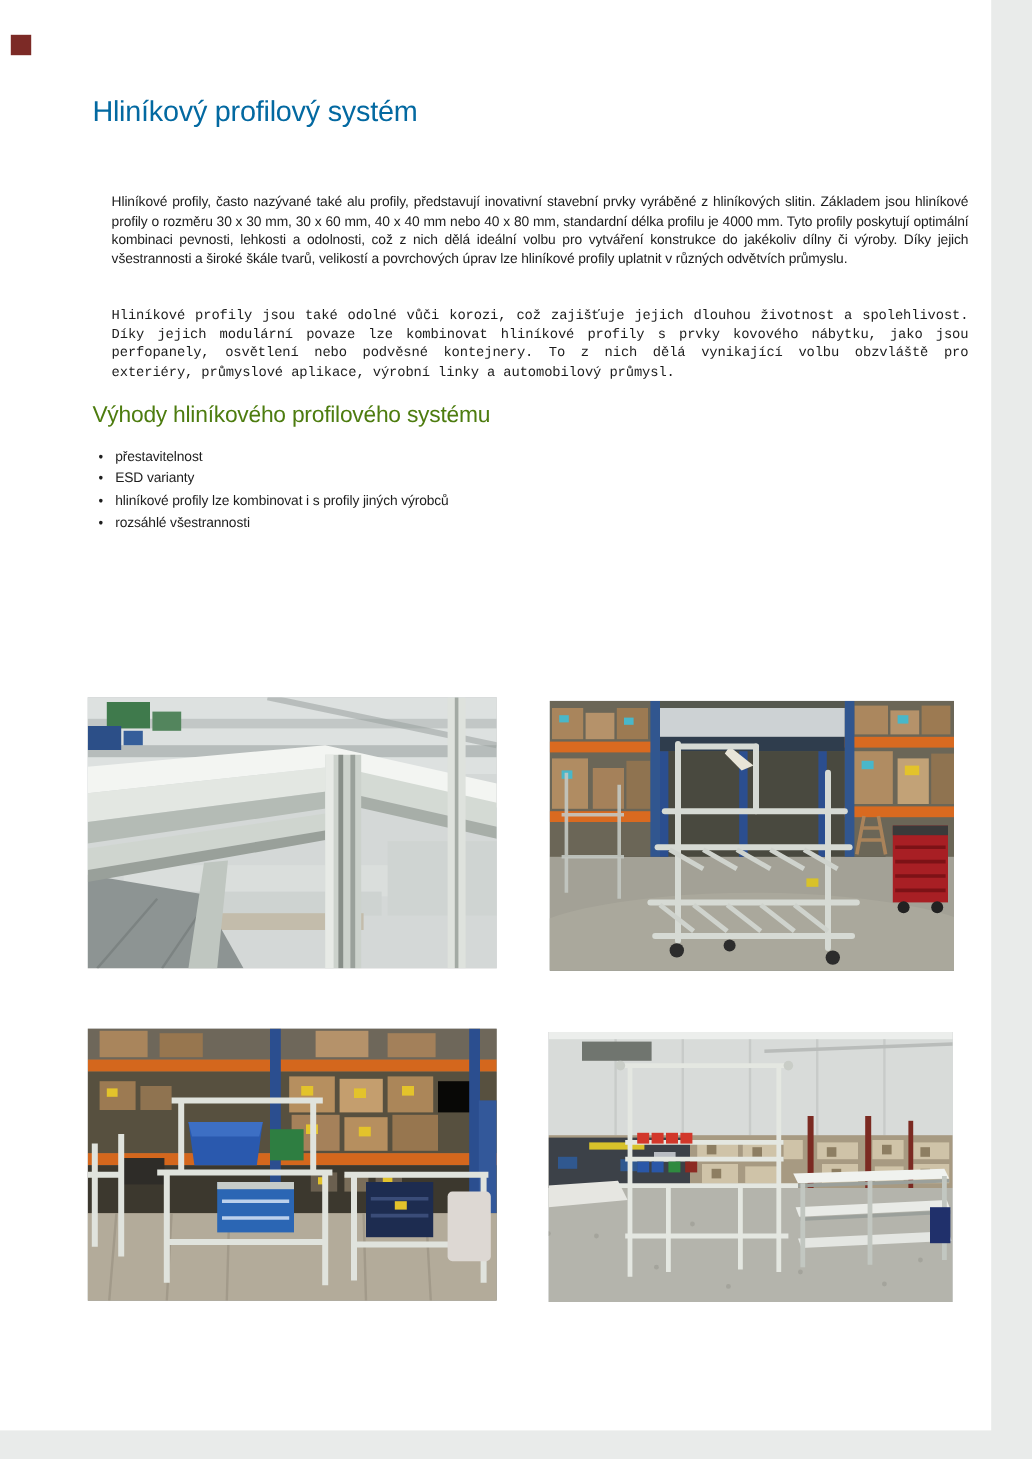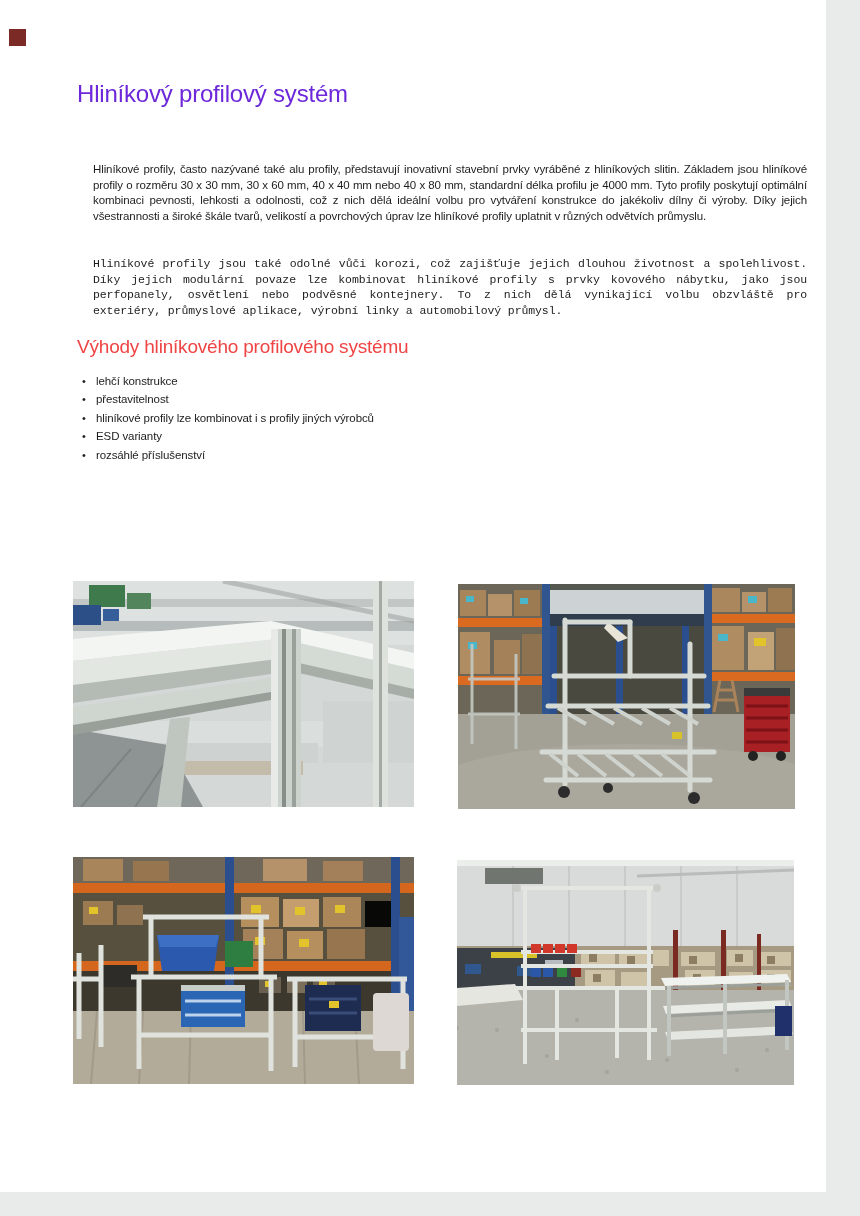--- a/index.html
+++ b/index.html
@@ -6,32 +6,32 @@
   body{
     width:860px;height:1216px;position:relative;overflow:hidden;
     background:#ffffff;
     font-family:"Liberation Sans", sans-serif;
   }
   .backdrop-right{position:absolute;left:826px;top:0;width:34px;height:1216px;background:#e9ebea;}
   .backdrop-bottom{position:absolute;left:0;top:1192px;width:860px;height:24px;background:#e9ebea;}
   .red-marker{position:absolute;left:9px;top:29px;width:17px;height:17px;background:#7c2a26;}
   .page-title{
     position:absolute;left:77px;top:80px;margin:0;
-    font-size:24px;font-weight:400;color:#6d28d9;letter-spacing:-0.2px;
+    font-size:24px;font-weight:400;color:#0369a1;letter-spacing:-0.2px;
   }
   .body-text{
     position:absolute;left:77px;width:714px;margin:16px;
     font-size:11.5px;line-height:15.6px;color:#1d1d1d;
     text-align:justify;letter-spacing:-0.1px;
   }
   .para-1{top:146px;}
   .para-2{top:240px;font-family:Liberation Mono, monospace;}
   .section-heading{
     position:absolute;left:77px;top:336px;margin:0;
-    font-size:19px;font-weight:400;color:#ef4444;letter-spacing:-0.2px;
+    font-size:19px;font-weight:400;color:#4d7c0f;letter-spacing:-0.2px;
   }
   .benefits-list{
     position:absolute;left:81px;top:372px;margin:0;padding:0;width:700px;
     list-style:none;font-size:11.5px;color:#1d1d1d;letter-spacing:-0.1px;
   }
   .benefits-list li{position:relative;padding-left:15px;line-height:18.4px;}
   .benefits-list li::before{
     content:"•";position:absolute;left:1px;top:0;font-size:11px;color:#1d1d1d;
   }
   .photo{position:absolute;overflow:hidden;background:#cfd3d2;}
@@ -49,25 +49,24 @@
 <div class="red-marker"></div>
 
 <h1 class="page-title">Hliníkový profilový systém</h1>
 
 <p class="body-text para-1">Hliníkové profily, často nazývané také alu profily, představují inovativní stavební prvky vyráběné z hliníkových slitin. Základem jsou hliníkové profily o rozměru 30 x 30 mm, 30 x 60 mm, 40 x 40 mm nebo 40 x 80 mm, standardní délka profilu je 4000 mm. Tyto profily poskytují optimální kombinaci pevnosti, lehkosti a odolnosti, což z nich dělá ideální volbu pro vytváření konstrukce do jakékoliv dílny či výroby. Díky jejich všestrannosti a široké škále tvarů, velikostí a povrchových úprav lze hliníkové profily uplatnit v různých odvětvích průmyslu.</p>
 <p class="body-text para-2">Hliníkové profily jsou také odolné vůči korozi, což zajišťuje jejich dlouhou životnost a spolehlivost. Díky jejich modulární povaze lze kombinovat hliníkové profily s prvky kovového nábytku, jako jsou perfopanely, osvětlení nebo podvěsné kontejnery. To z nich dělá vynikající volbu obzvláště pro exteriéry, průmyslové aplikace, výrobní linky a automobilový průmysl.</p>
 
 <h2 class="section-heading">Výhody hliníkového profilového systému</h2>
 
 <ul class="benefits-list">
-  <li>lehčí konstrukce</li>
   <li>přestavitelnost</li>
+  <li>ESD varianty</li>
   <li>hliníkové profily lze kombinovat i s profily jiných výrobců</li>
-  <li>ESD varianty</li>
-  <li>rozsáhlé příslušenství</li>
+  <li>rozsáhlé všestrannosti</li>
 </ul>
 
 <div class="photo photo-1">
   <svg viewBox="0 0 341 226" preserveAspectRatio="none">
     <rect width="341" height="226" fill="#d4d8d7"></rect>
     <rect x="0" y="0" width="341" height="64" fill="#dde1e0"></rect>
     <rect x="0" y="18" width="341" height="8" fill="#c2c7c6"></rect>
     <rect x="0" y="40" width="341" height="10" fill="#b6bcbb"></rect>
     <line x1="150" y1="0" x2="341" y2="40" stroke="#9aa19f" stroke-width="5" opacity="0.55"></line>
     <rect x="16" y="4" width="36" height="22" fill="#3f7a4c"></rect>

